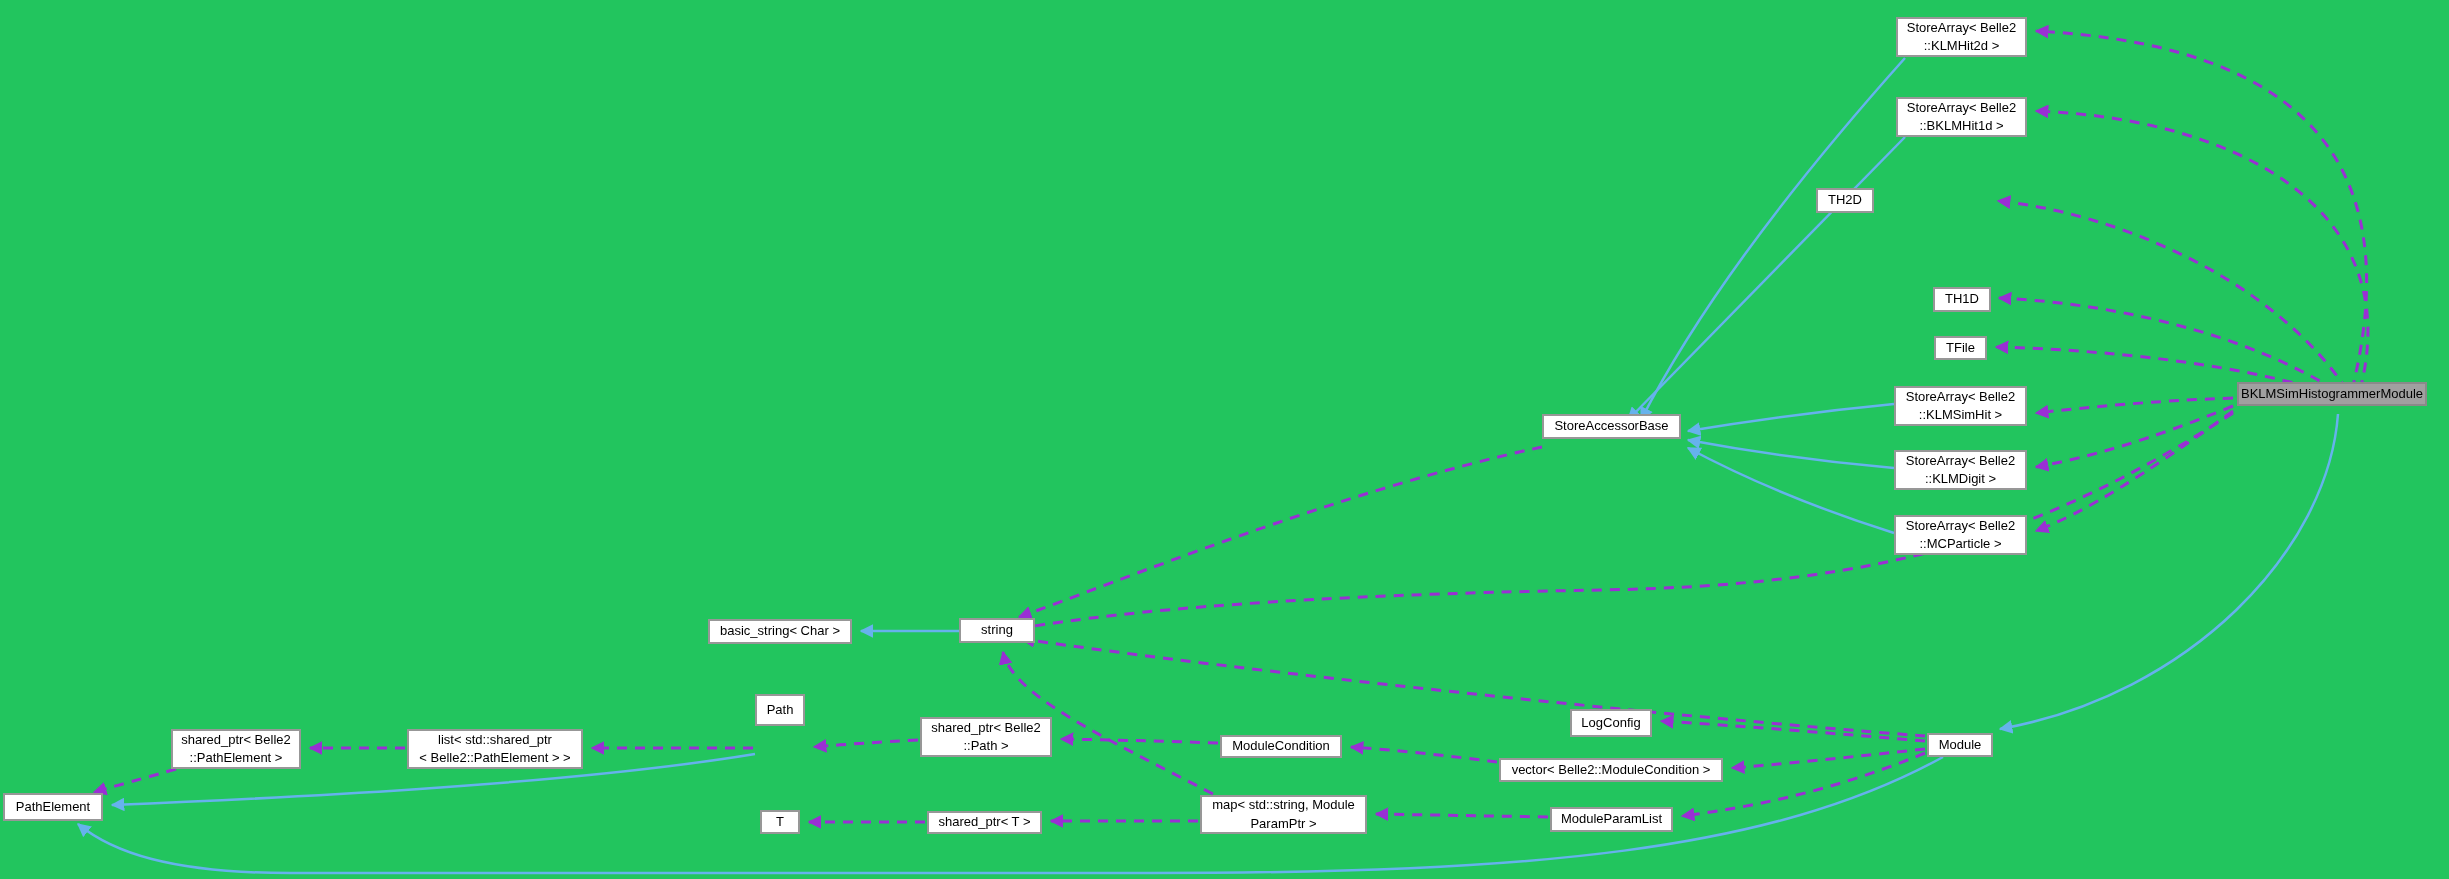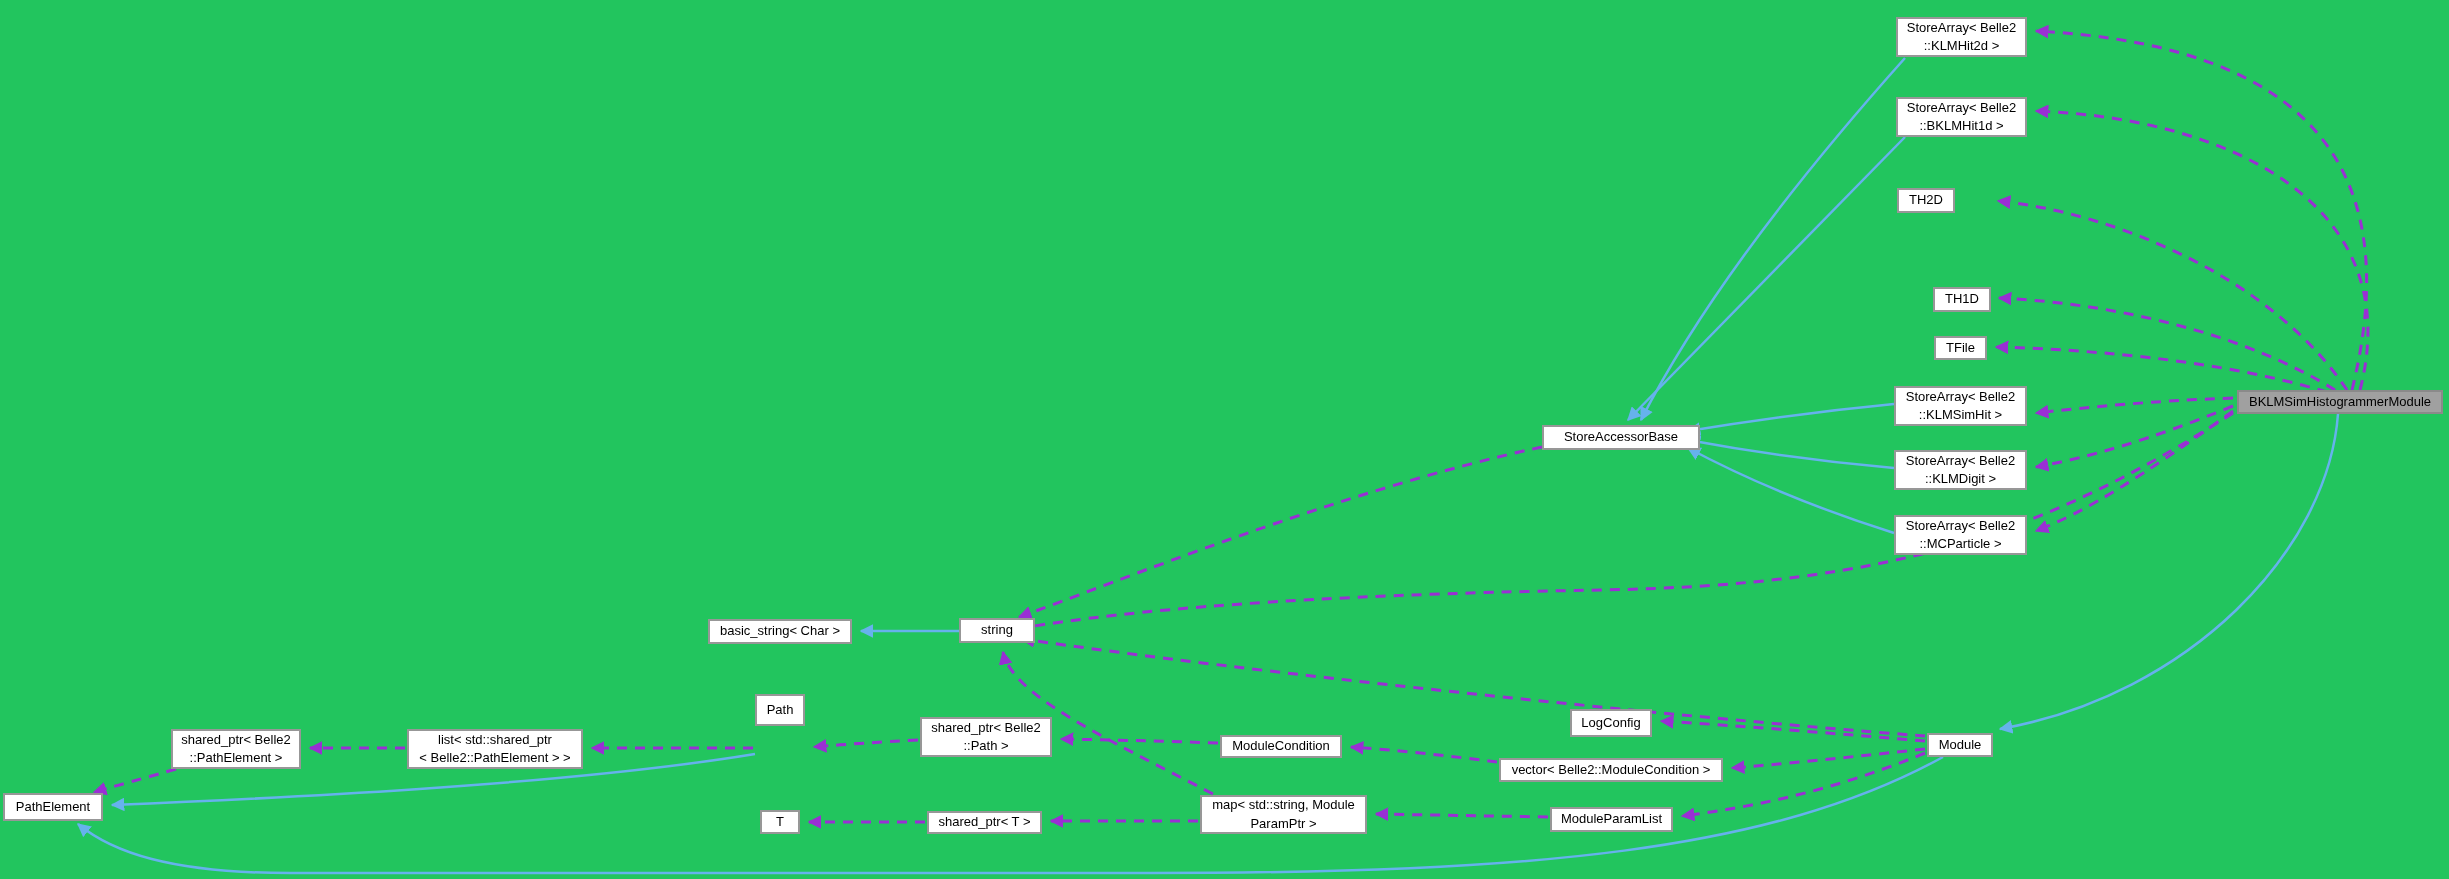--- a/index.html
+++ b/index.html
@@ -63,31 +63,31 @@
       <path d="M1198,821 L1051,821" marker-end="url(#ap)"></path>
       <path d="M1213,794 C1095,733 1012,694 1003,652" marker-end="url(#ap)"></path>
       <path d="M925,822 L809,822" marker-end="url(#ap)"></path>
     </g>
   </svg>
 
   <div class="node" style="left:1896px;top:17px;width:131px;height:40px"><span>StoreArray&lt; Belle2
 ::KLMHit2d &gt;</span></div>
   <div class="node" style="left:1896px;top:97px;width:131px;height:40px"><span>StoreArray&lt; Belle2
 ::BKLMHit1d &gt;</span></div>
-  <div class="node" style="left:1897px;top:188px;width:58px;height:25px"><span>TH2D</span></div>
+  <div class="node" style="left:1816px;top:188px;width:58px;height:25px"><span>TH2D</span></div>
   <div class="node" style="left:1933px;top:287px;width:58px;height:25px"><span>TH1D</span></div>
   <div class="node" style="left:1934px;top:336px;width:53px;height:24px"><span>TFile</span></div>
   <div class="node" style="left:1894px;top:386px;width:133px;height:40px"><span>StoreArray&lt; Belle2
 ::KLMSimHit &gt;</span></div>
   <div class="node" style="left:1894px;top:450px;width:133px;height:40px"><span>StoreArray&lt; Belle2
 ::KLMDigit &gt;</span></div>
   <div class="node" style="left:1894px;top:515px;width:133px;height:40px"><span>StoreArray&lt; Belle2
 ::MCParticle &gt;</span></div>
-  <div class="node" style="left:1542px;top:425px;width:158px;height:25px"><span>StoreAccessorBase</span></div>
-  <div class="node hl" style="left:2237px;top:390px;width:206px;height:24px"><span>BKLMSimHistogrammerModule</span></div>
+  <div class="node" style="left:1542px;top:414px;width:139px;height:25px"><span>StoreAccessorBase</span></div>
+  <div class="node hl" style="left:2237px;top:382px;width:190px;height:24px"><span>BKLMSimHistogrammerModule</span></div>
   <div class="node" style="left:708px;top:619px;width:144px;height:25px"><span>basic_string&lt; Char &gt;</span></div>
   <div class="node" style="left:959px;top:618px;width:76px;height:25px"><span>string</span></div>
   <div class="node" style="left:171px;top:729px;width:130px;height:40px"><span>shared_ptr&lt; Belle2
 ::PathElement &gt;</span></div>
   <div class="node" style="left:407px;top:729px;width:176px;height:40px"><span>list&lt; std::shared_ptr
 &lt; Belle2::PathElement &gt; &gt;</span></div>
   <div class="node" style="left:3px;top:793px;width:100px;height:28px"><span>PathElement</span></div>
   <div class="node" style="left:755px;top:694px;width:50px;height:32px"><span>Path</span></div>
   <div class="node" style="left:920px;top:717px;width:132px;height:40px"><span>shared_ptr&lt; Belle2
 ::Path &gt;</span></div>

